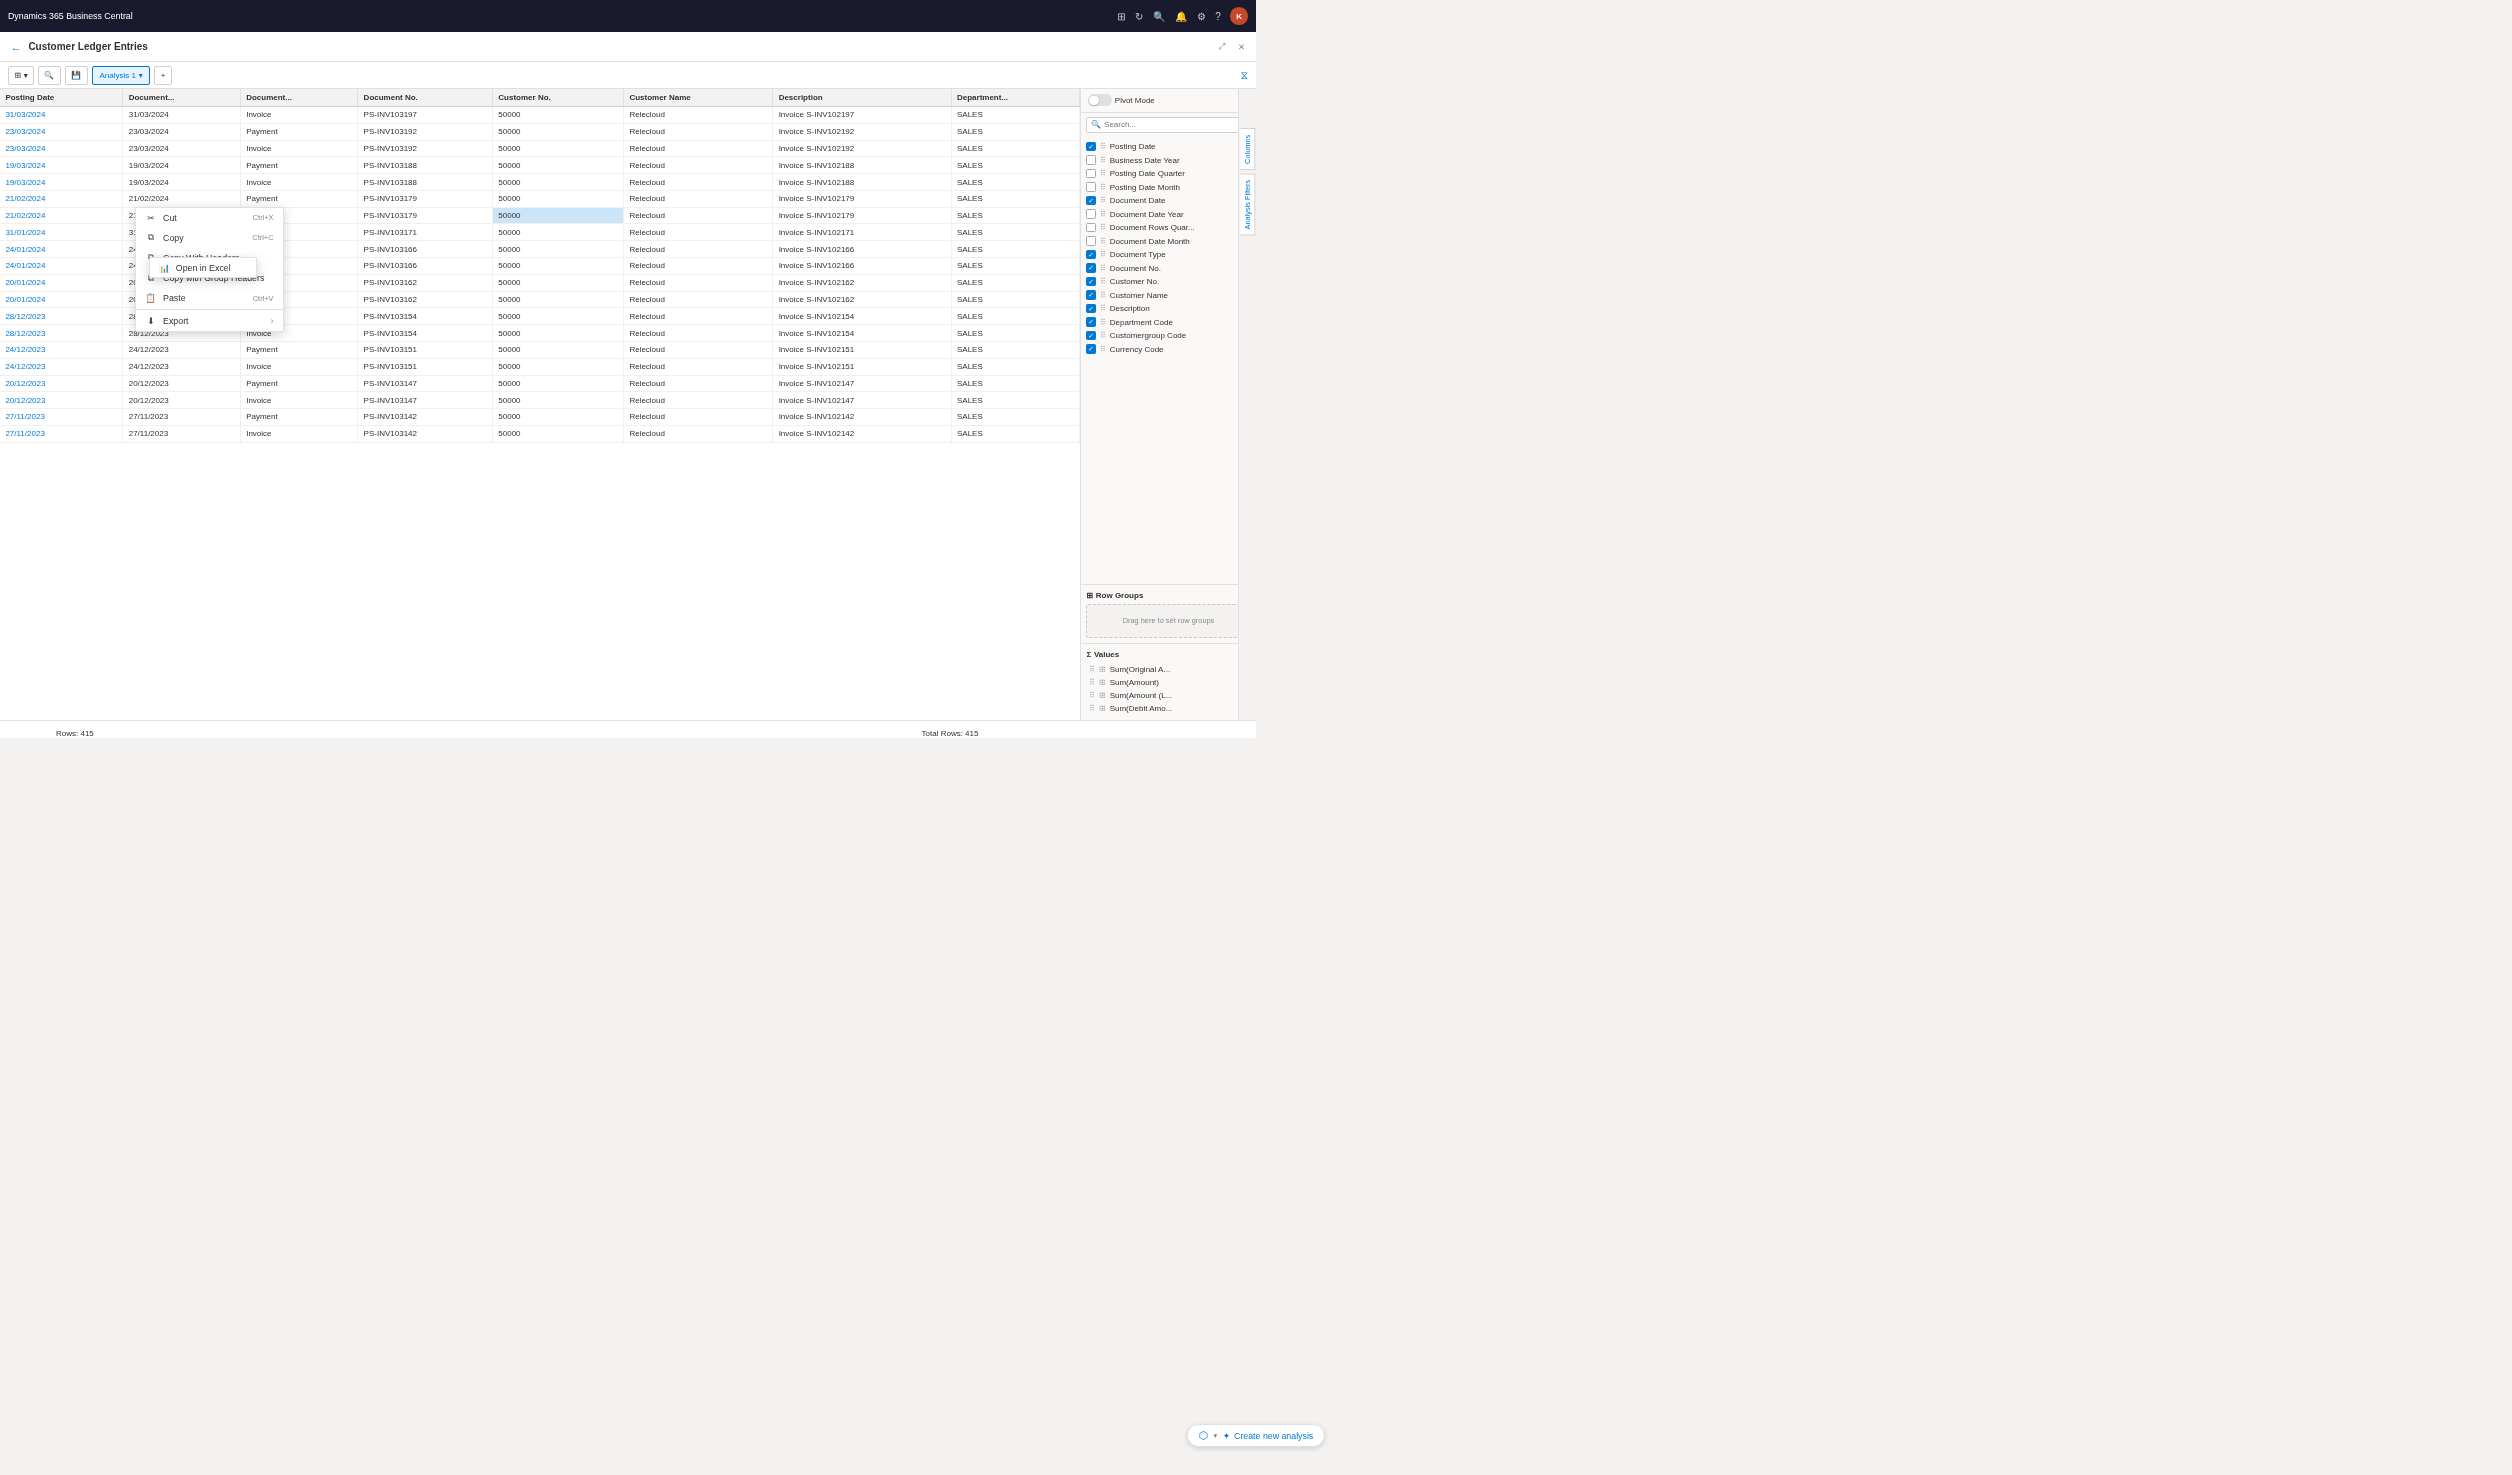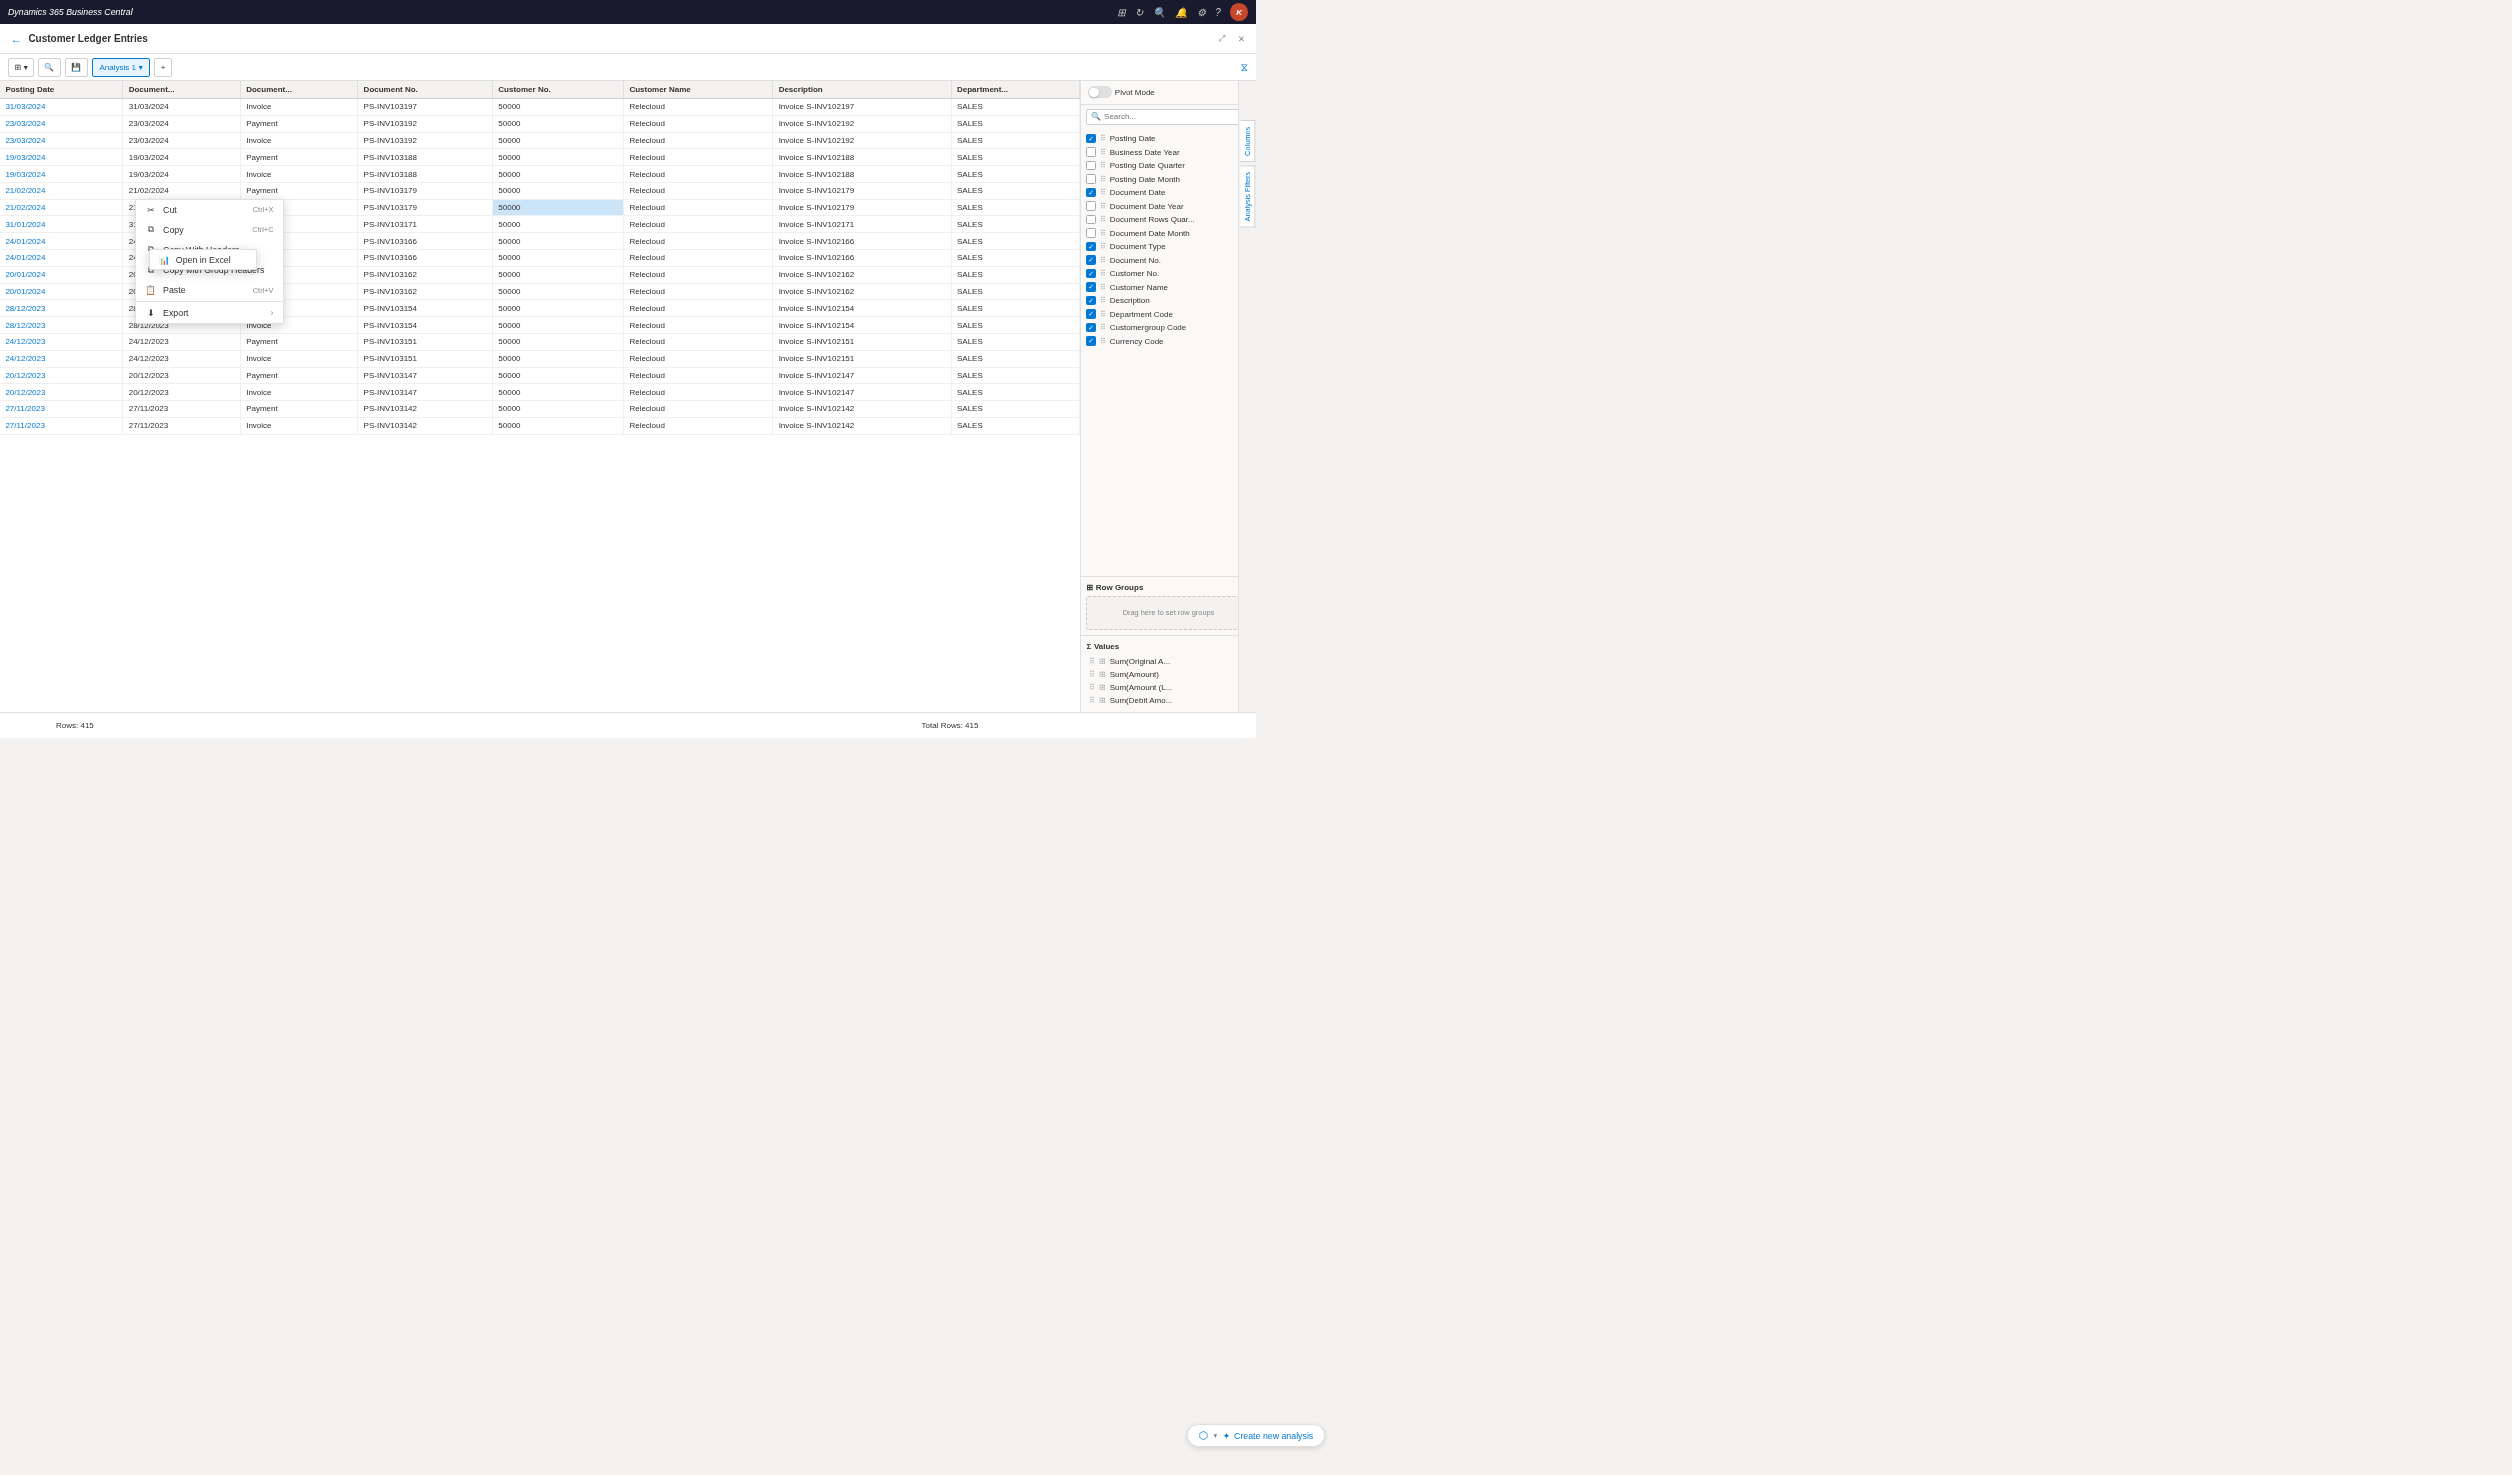--- a/index.html
+++ b/index.html
@@ -2,26 +2,25 @@
 <html style="font-size:10.8px"><head>
   <meta charset="utf-8">
   <style>
     * { box-sizing: border-box; margin: 0; padding: 0; }
     body { font-family: 'Segoe UI', Arial, sans-serif; font-size: 8.8px; background: #f3f2f1; overflow: hidden; width: 1256px; height: 738px; }
 
     
     .topbar {
       background: #1a1a2e;
       color: white;
-      height: 24px;
+      height: 32px;
       display: flex;
       align-items: center;
       padding: 0 8px;
       gap: 24px;
-      font-style: italic;
     }
     .topbar-title { font-size: 8.8px; color: white; font-weight: 400; flex: 1; }
     .topbar-icons { display: flex; gap: 9.5px; align-items: center; }
     .topbar-icon { color: #ccc; font-size: 10px; cursor: pointer; }
     .topbar-avatar {
       width: 17.6px; height: 17.6px; border-radius: 50%;
       background: #c8472b; color: white; font-size: 8px;
       display: flex; align-items: center; justify-content: center; font-weight: bold;
     }
 

